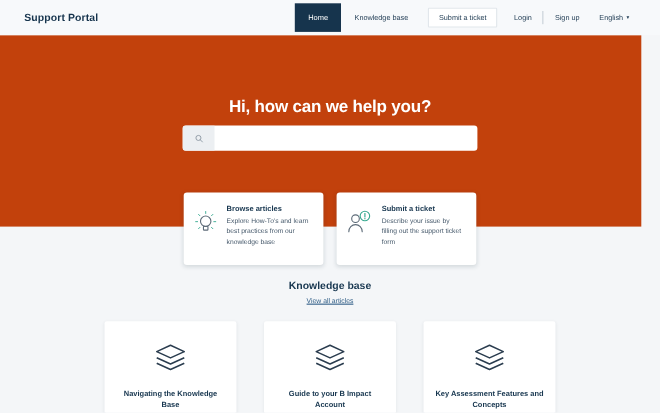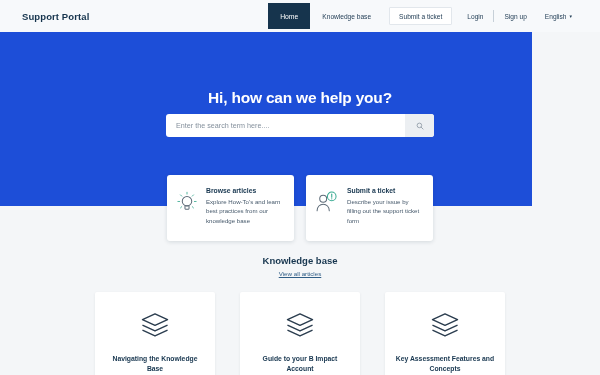--- a/index.html
+++ b/index.html
@@ -52,22 +52,22 @@
   }
   .nav-divider {
     width: 1px; background: #c7d0d8;
     margin: 10px 1px;
   }
   .nav-item.lang { padding-right: 0; }
   .caret { margin-left: 3px; font-size: 5px; line-height: 1; }
 
   
   .hero {
-    position: absolute; left: 0; top: 32px; width: 532px; height: 174px;
-    background: #1d4ed8;
+    position: absolute; left: 0; top: 32px; width: 583px; height: 174px;
+    background: #c2410c;
   }
   .hero-title {
     position: absolute; left: 0; top: 57px; width: 600px;
     text-align: center;
     color: #ffffff;
     font-size: 15.5px; font-weight: bold;
     letter-spacing: -.2px;
   }
   .searchbar {
     position: absolute; left: 166px; top: 82px;
@@ -177,21 +177,20 @@
         <span>English</span>
         <span class="caret">▾</span>
       </a>
     </nav>
   </div>
 
   <div class="hero">
     <div class="hero-title">Hi, how can we help you?</div>
 
     <div class="searchbar">
-      <input class="search-input" type="text" placeholder="Enter the search term here...." style="">
       <button class="search-btn">
         <span>
           <svg width="8" height="8" viewBox="0 0 16 16" fill="none" stroke="#8a95a1" stroke-width="1.6">
             <circle cx="6.8" cy="6.8" r="4.6"></circle>
             <line x1="10.3" y1="10.3" x2="14.2" y2="14.2" stroke-linecap="round"></line>
           </svg>
         </span>
       </button>
     </div>
   </div>

